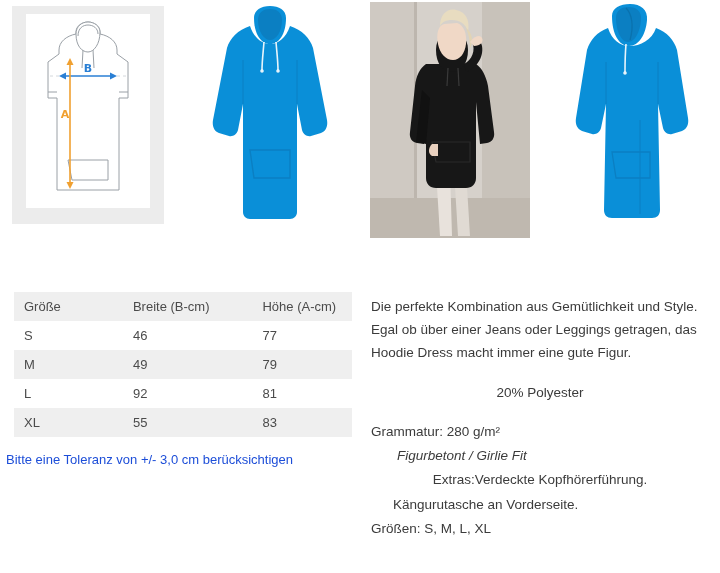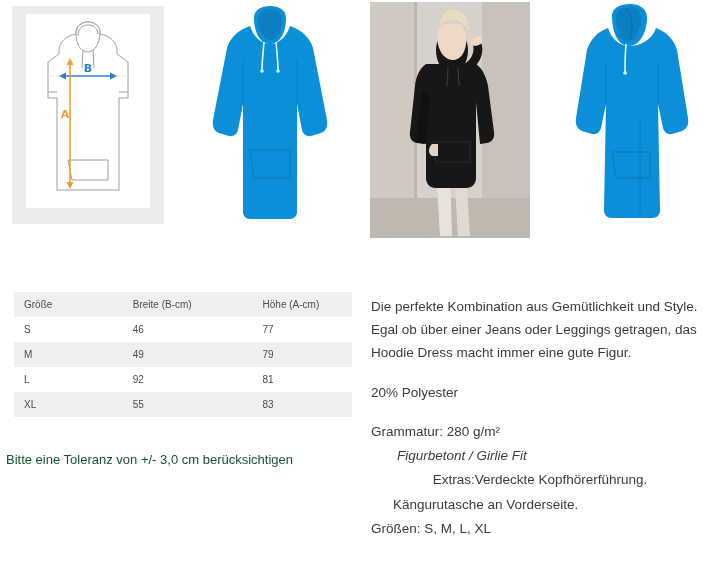--- a/index.html
+++ b/index.html
@@ -84,21 +84,21 @@
   
   .table-wrap {
     position: absolute;
     left: 14px;
     top: 292px;
     width: 338px;
   }
   table.size-table {
     border-collapse: collapse;
     width: 338px;
-    font-size: 10px;
+    font-size: 13px;
   }
   table.size-table th {
     text-align: left;
     font-weight: normal;
     color: #4b4b4b;
     padding: 7px 0 7px 10px;
     background: #efefef;
   }
   table.size-table td {
     text-align: left;
@@ -110,36 +110,36 @@
   .col-a { width: 108px; }
   .col-b { width: 132px; }
   .col-c { width: 98px; }
 
   .tolerance {
     position: absolute;
     left: 6px;
     top: 452px;
     width: 350px;
     font-size: 13px;
-    color: #14532d;
+    color: #1d4ed8;
   }
 
   
   .desc {
     position: absolute;
     left: 370px;
     top: 294px;
     width: 340px;
     font-size: 13.5px;
     line-height: 1.72;
     color: #3b3b3b;
   }
   .desc p { margin: 1px; }
   .desc .gap { height: 14px; }
-  .indent-1 { display: block; }
+  .indent-1 { display: block; text-align: center; }
   .indent-2 { display: block; padding-left: 26px; font-style: italic; }
   .indent-3 { display: block; padding-left: 22px; }
   .center-line { display: block; text-align: center; }
 </style>
 </head>
 <body>
 
 <div class="page">
 
   <div class="gallery">

